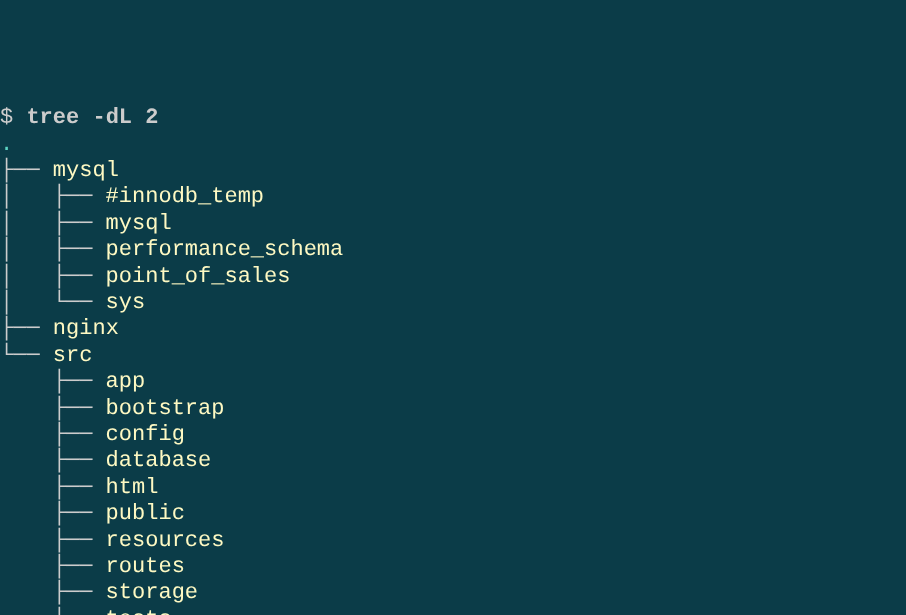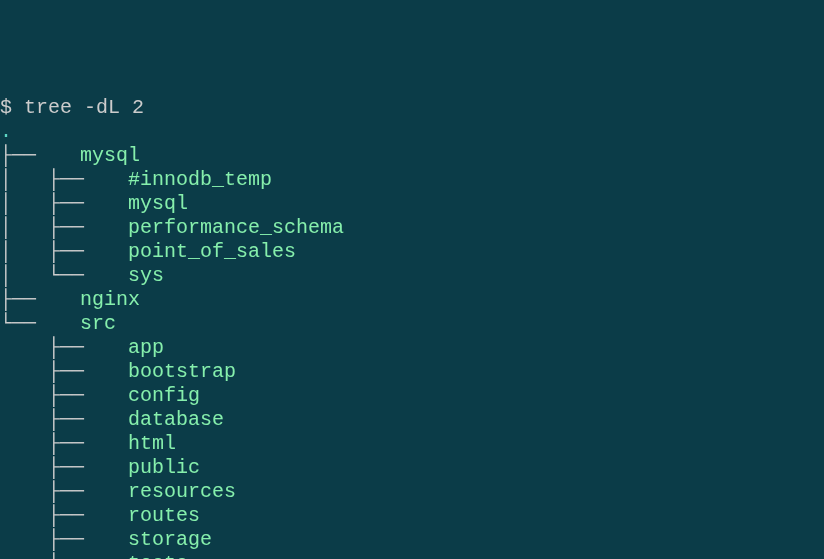--- a/index.html
+++ b/index.html
@@ -17,30 +17,30 @@
       width: 824px;
       height: 559px;
       overflow: hidden;
       white-space: pre;
     }
     .prompt-symbol {
       color: #cccccc;
     }
     .command {
       color: #cccccc;
+      font-weight: bold;
     }
     .root-dot {
       color: #5dd6c4;
     }
     .tree-line {
       color: #cccccc;
     }
     .dir-name {
-      color: #86efac;
-      margin-left: 32px;
+      color: #fef9c3;
     }
     .line {
       display: block;
     }
   </style>
 </head>
 <body>
 
 
 

